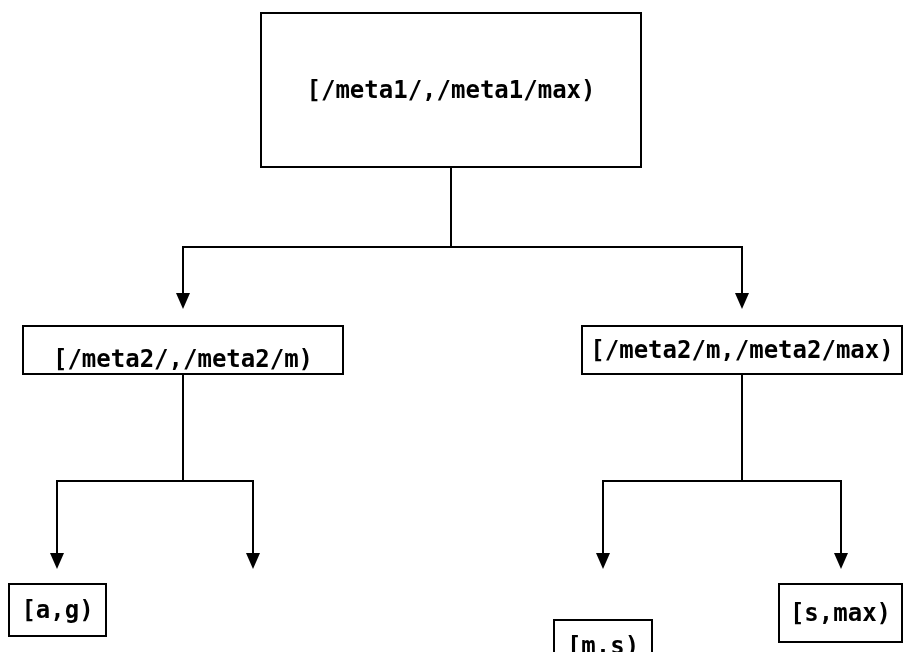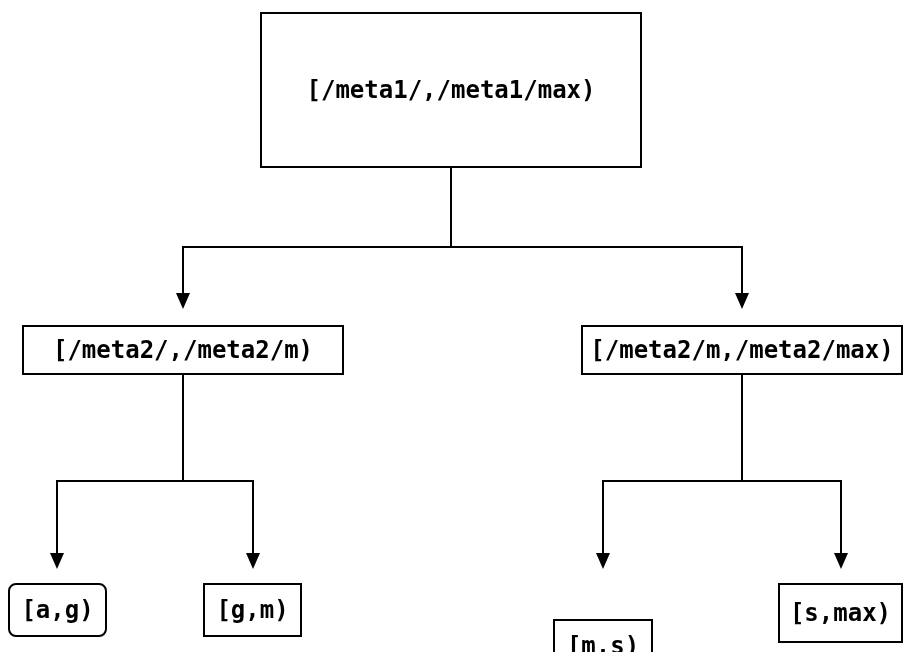--- a/index.html
+++ b/index.html
@@ -30,23 +30,23 @@
     display: flex;
     align-items: center;
     justify-content: center;
     color: #000000;
     font-weight: bold;
     font-size: 24px;
     white-space: nowrap;
     letter-spacing: 0px;
   }
   .node-root      { left: 260px; top: 12px;  width: 382px; height: 156px; }
-  .node-left-mid  { left: 22px;  top: 325px; width: 322px; height: 50px;  }
+  .node-left-mid  { left: 22px;  top: 325px; width: 322px; height: 50px; align-items: flex-end;  }
   .node-right-mid { left: 581px; top: 325px; width: 322px; height: 50px; text-align: center;  }
-  .node-leaf-ag   { left: 8px;   top: 583px; width: 99px;  height: 54px; border-radius: 8px;  }
+  .node-leaf-ag   { left: 8px;   top: 583px; width: 99px;  height: 54px;  }
   .node-leaf-gm   { left: 203px; top: 583px; width: 99px;  height: 54px;  }
   .node-leaf-ms   { left: 553px; top: 583px; width: 100px; height: 54px; margin-top: 36px;  }
   .node-leaf-smax { left: 778px; top: 583px; width: 125px; height: 60px;  }
 </style>
 </head>
 <body>
 
 <div class="canvas">
 
   <svg class="edge-layer" width="912" height="652" viewBox="0 0 912 652" fill="none" xmlns="http://www.w3.org/2000/svg">
@@ -88,23 +88,20 @@
   </div>
 
   <div class="node node-right-mid">
     <span>[/meta2/m,/meta2/max)</span>
   </div>
 
   <div class="node node-leaf-ag">
     <span>[a,g)</span>
   </div>
 
-  <div class="node node-leaf-gm">
-    <span>[g,m)</span>
-  </div>
 
   <div class="node node-leaf-ms">
     <span>[m,s)</span>
   </div>
 
   <div class="node node-leaf-smax">
     <span>[s,max)</span>
   </div>
 
 </div>

